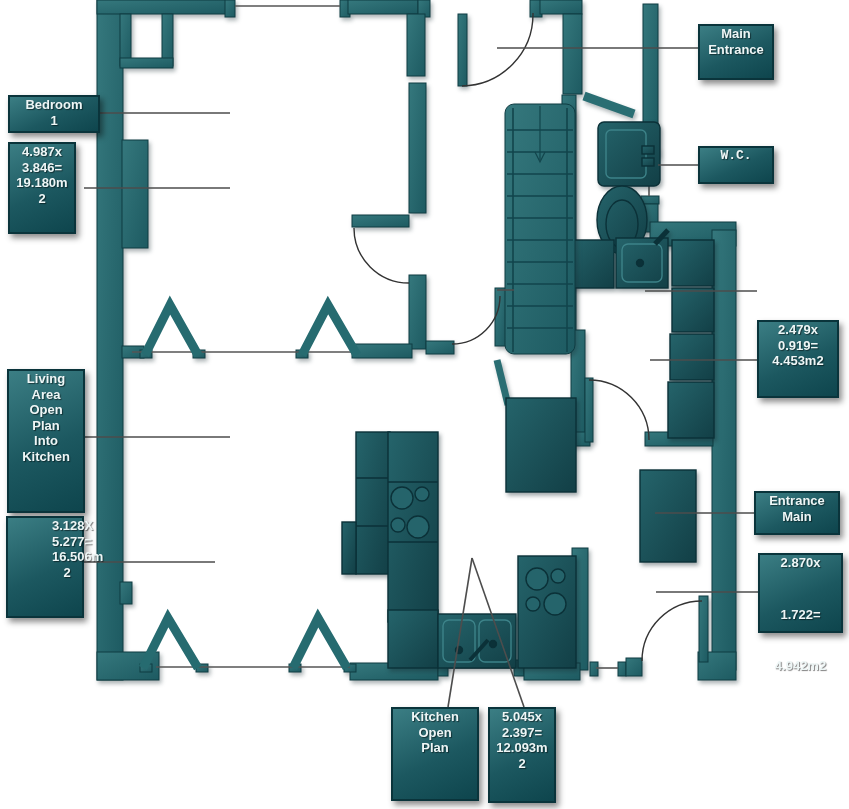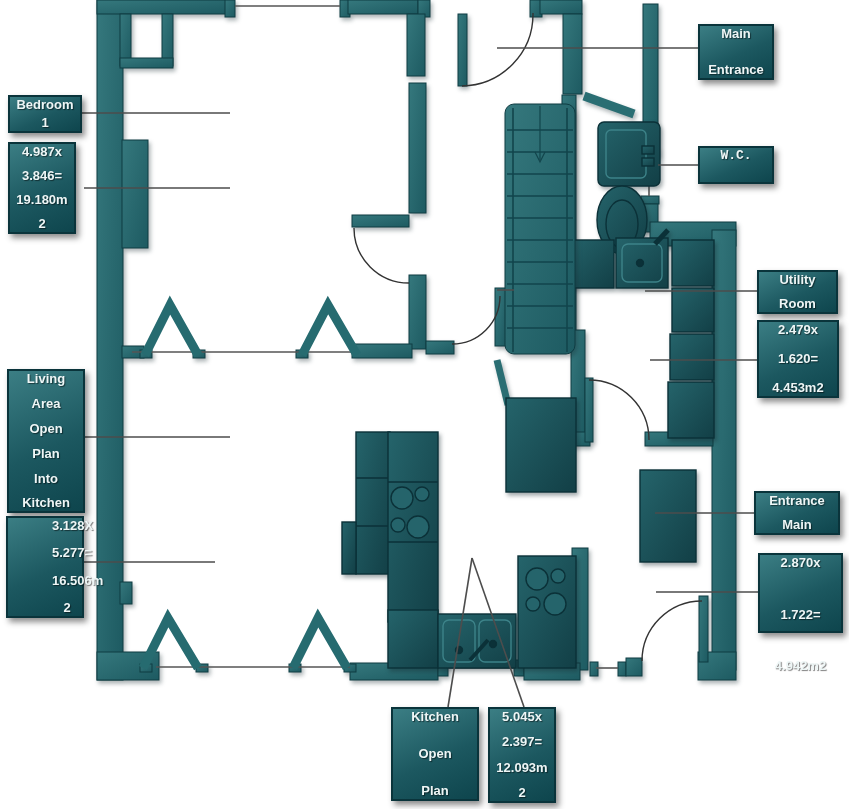--- a/index.html
+++ b/index.html
@@ -7,25 +7,25 @@
           font-family:"Liberation Sans",sans-serif;}
   svg{position:absolute;left:0;top:0;}
   .wallgrp{filter:drop-shadow(2px 3px 2px rgba(20,40,45,0.35));}
   .furngrp{filter:drop-shadow(2px 3px 2px rgba(20,40,45,0.40));}
   .lbl{position:absolute;
        background:linear-gradient(155deg,#3b7e84 0%,#1c5860 55%,#0e454d 100%);
        border:2px solid #0a343b;
        color:#eef6f6;
        font-weight:bold;font-size:13px;
        text-align:center;
-       display:flex;flex-direction:column;justify-content:space-between;
+       display:flex;flex-direction:column;justify-content:flex-start;
        box-shadow:3px 4px 6px rgba(0,0,0,0.45);
        text-shadow:1px 1px 1px rgba(0,0,0,0.5);
        box-sizing:border-box;line-height:1.2;}
-  #lbl-bedroom-1{left:8px;top:95px;width:74px;height:38px;}
+  #lbl-bedroom-1{left:8px;top:95px;width:92px;height:38px;}
   #lbl-bedroom-1-dims{left:8px;top:142px;width:68px;height:92px;}
   #lbl-main-entrance{left:698px;top:24px;width:76px;height:56px;}
   #lbl-wc{left:698px;top:146px;width:76px;height:38px;font-family:Liberation Mono, monospace;}
   #lbl-utility-room{left:757px;top:270px;width:81px;height:44px;}
   #lbl-utility-room-dims{left:757px;top:320px;width:82px;height:78px;}
   #lbl-living-area{left:7px;top:369px;width:78px;height:144px;}
   #lbl-living-area-dims{left:6px;top:516px;width:78px;height:102px;padding-left:44px;}
   #lbl-entrance-hall{left:754px;top:491px;width:86px;height:44px;}
   #lbl-entrance-hall-dims{left:758px;top:553px;width:85px;height:80px;gap:36px;}
   #lbl-kitchen{left:391px;top:707px;width:88px;height:94px;}
@@ -240,27 +240,23 @@
       <div class="lbl-line">19.180m</div>
       <div class="lbl-line">2</div>
     </div>
   <div class="lbl" id="lbl-main-entrance">
       <div class="lbl-line">Main</div>
       <div class="lbl-line">Entrance</div>
     </div>
   <div class="lbl" id="lbl-wc">
       <div class="lbl-line">W.C.</div>
     </div>
-  <div class="lbl" id="lbl-utility-room">
-      <div class="lbl-line">Utility</div>
-      <div class="lbl-line">Room</div>
-    </div>
   <div class="lbl" id="lbl-utility-room-dims">
       <div class="lbl-line">2.479x</div>
-      <div class="lbl-line">1.620=</div>
+      <div class="lbl-line">0.919=</div>
       <div class="lbl-line">4.453m2</div>
     </div>
   <div class="lbl" id="lbl-living-area">
       <div class="lbl-line">Living</div>
       <div class="lbl-line">Area</div>
       <div class="lbl-line">Open</div>
       <div class="lbl-line">Plan</div>
       <div class="lbl-line">Into</div>
       <div class="lbl-line">Kitchen</div>
     </div>

